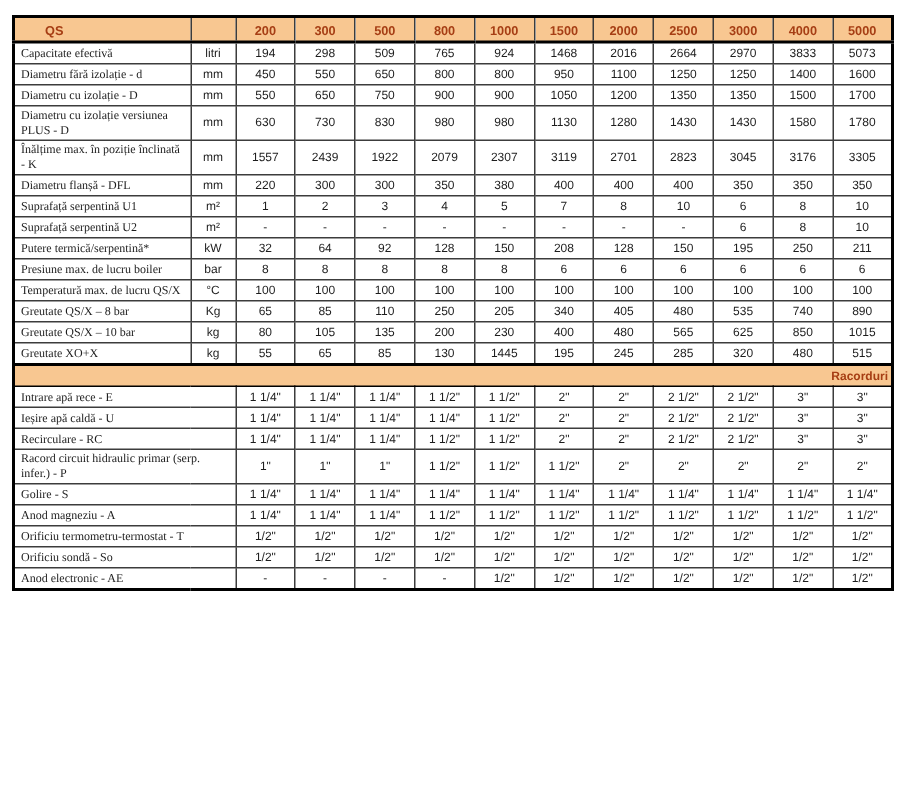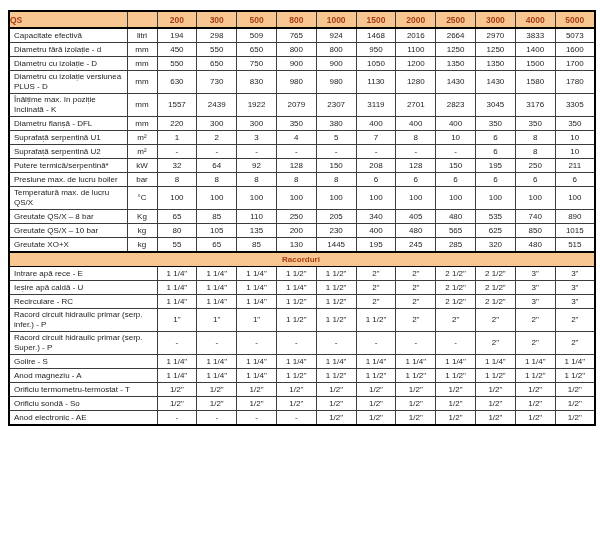--- a/index.html
+++ b/index.html
@@ -19,27 +19,27 @@
     border:1px solid #3c3c3c;
     font-size:8px;line-height:10px;color:#1d1d1d;
     padding:1px 2px;vertical-align:middle;
     overflow:hidden;
   }
   thead th{
     background:#f8c791;color:#a63e14;font-weight:bold;
     height:13px;text-align:center;border-bottom:2px solid #000;
     font-size:8.5px;
   }
-  thead th.qs{text-align:left;padding-left:0;}
-  td.label{text-align:left;padding-left:4px;height:11px;}
+  thead th.qs{text-align:left;padding-left:20px;}
+  td.label{text-align:left;padding-left:4px;height:11px;font-family:Liberation Serif, serif;}
   td.unit{text-align:center;}
   td.val{text-align:center;}
   tr.section-row td{
     background:#f8c791;color:#a63e14;font-weight:bold;
-    text-align:center;padding-left:0;height:11px;
+    text-align:right;padding-left:0;height:11px;
     border-top:2px solid #000;border-bottom:1px solid #000;
   }
 </style>
 </head>
 <body>
 
 <div class="table-wrap">
   <table>
     <colgroup>
       <col class="c-label">
@@ -337,34 +337,20 @@
           <td class="val">1 1/2"</td>
           <td class="val">1 1/2"</td>
           <td class="val">1 1/2"</td>
           <td class="val">2"</td>
           <td class="val">2"</td>
           <td class="val">2"</td>
           <td class="val">2"</td>
           <td class="val">2"</td>
         </tr>
         <tr>
-          <td class="label" colspan="2">Racord circuit hidraulic primar (serp. Super.) - P</td>
-          <td class="val">-</td>
-          <td class="val">-</td>
-          <td class="val">-</td>
-          <td class="val">-</td>
-          <td class="val">-</td>
-          <td class="val">-</td>
-          <td class="val">-</td>
-          <td class="val">-</td>
-          <td class="val">2"</td>
-          <td class="val">2"</td>
-          <td class="val">2"</td>
-        </tr>
-        <tr>
           <td class="label" colspan="2">Golire - S</td>
           <td class="val">1 1/4"</td>
           <td class="val">1 1/4"</td>
           <td class="val">1 1/4"</td>
           <td class="val">1 1/4"</td>
           <td class="val">1 1/4"</td>
           <td class="val">1 1/4"</td>
           <td class="val">1 1/4"</td>
           <td class="val">1 1/4"</td>
           <td class="val">1 1/4"</td>

